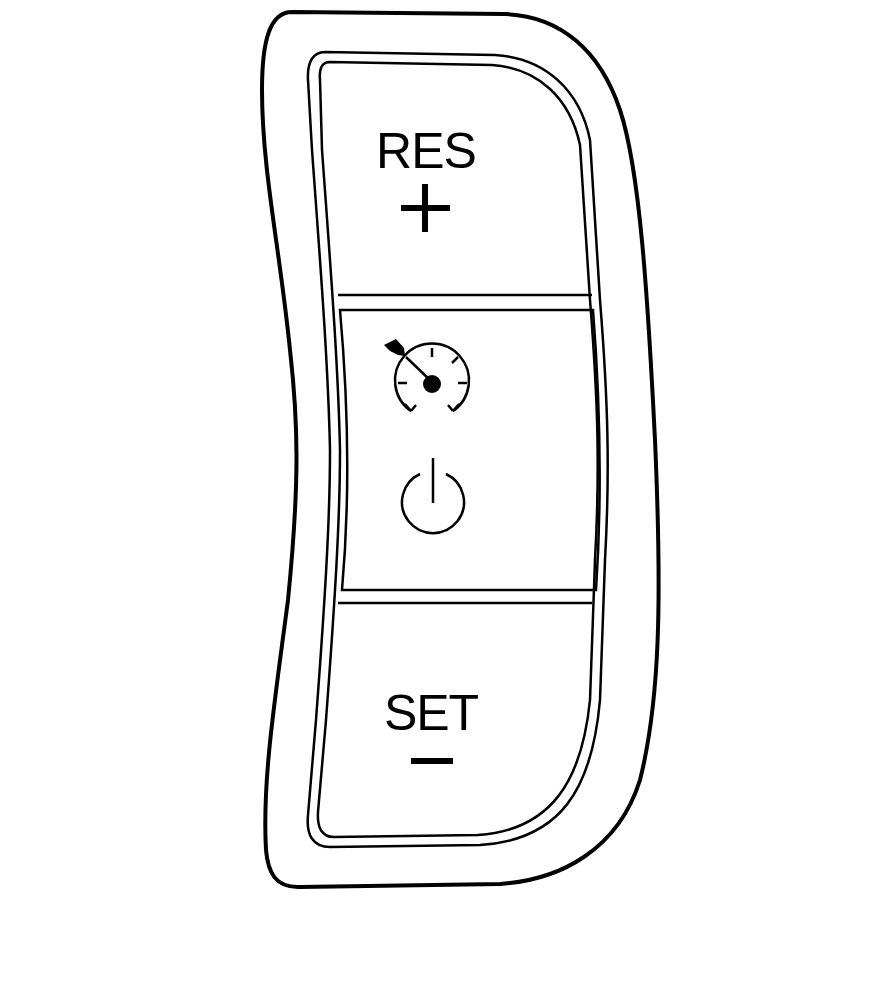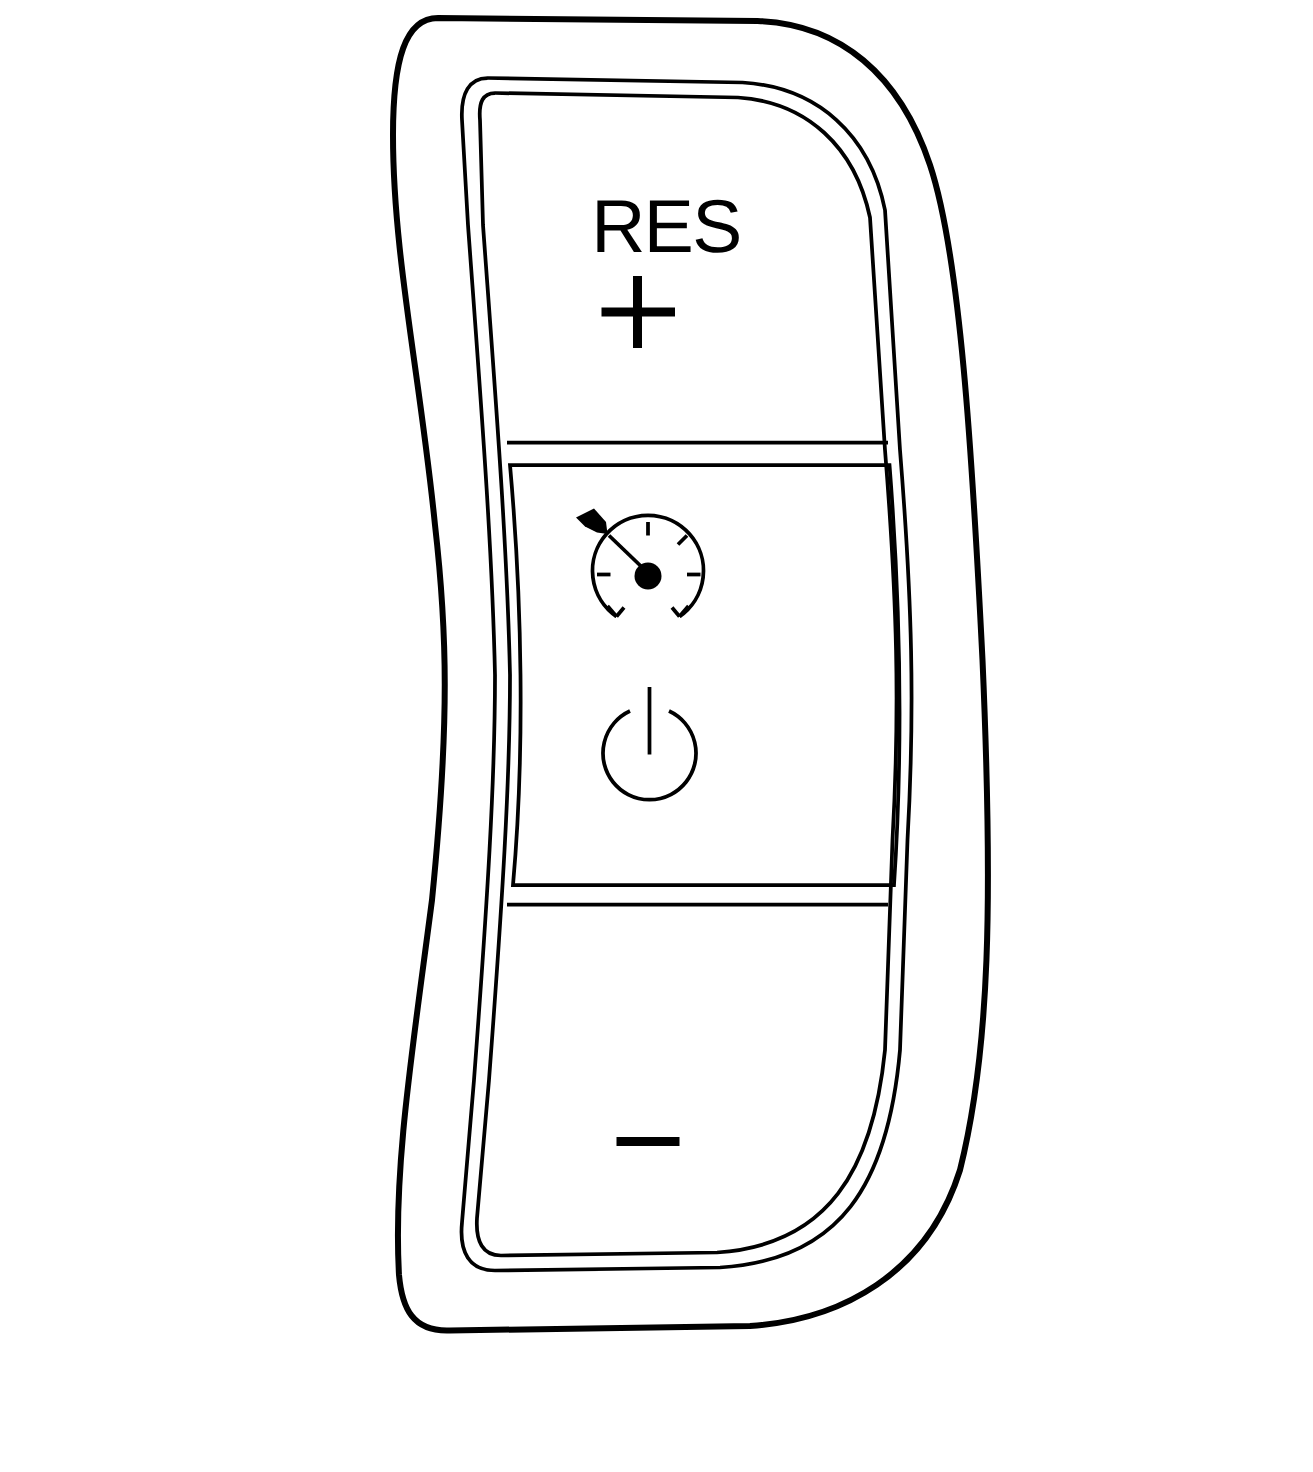--- a/index.html
+++ b/index.html
@@ -7,21 +7,20 @@
   #stage { position: absolute; left: 0; top: 0; width: 875px; height: 981px; }
   svg { position: absolute; left: 0; top: 0; }
   .lbl {
     position: absolute;
     font-family: "Liberation Sans", sans-serif;
     color: #000;
     font-weight: normal;
     line-height: 1;
     white-space: nowrap;
     transform: translateX(-50%);
-    margin-left: 18px;
   }
   .lbl-res { left: 426px; top: 126px; font-size: 50px; letter-spacing: -1px; }
   .lbl-set { left: 431px; top: 688px; font-size: 50px; letter-spacing: -1px; }
 </style>
 </head>
 <body>
 
 <div id="stage">
   <svg width="875" height="981" viewBox="0 0 875 981" xmlns="http://www.w3.org/2000/svg">
 
@@ -80,13 +79,14 @@
       <path d="M420,474 A31,31 0 1,0 446,474"></path>
       <line x1="433" y1="458" x2="433" y2="503"></line>
     </g>
 
     <rect x="330" y="62" width="255" height="233" fill="transparent"></rect>
     <rect x="342" y="310" width="254" height="280" fill="transparent"></rect>
     <rect x="330" y="603" width="262" height="232" fill="transparent"></rect>
   </svg>
 
   <div class="lbl lbl-res">RES</div>
+  <div class="lbl lbl-set">SET</div>
 </div>
 
 </body></html>

